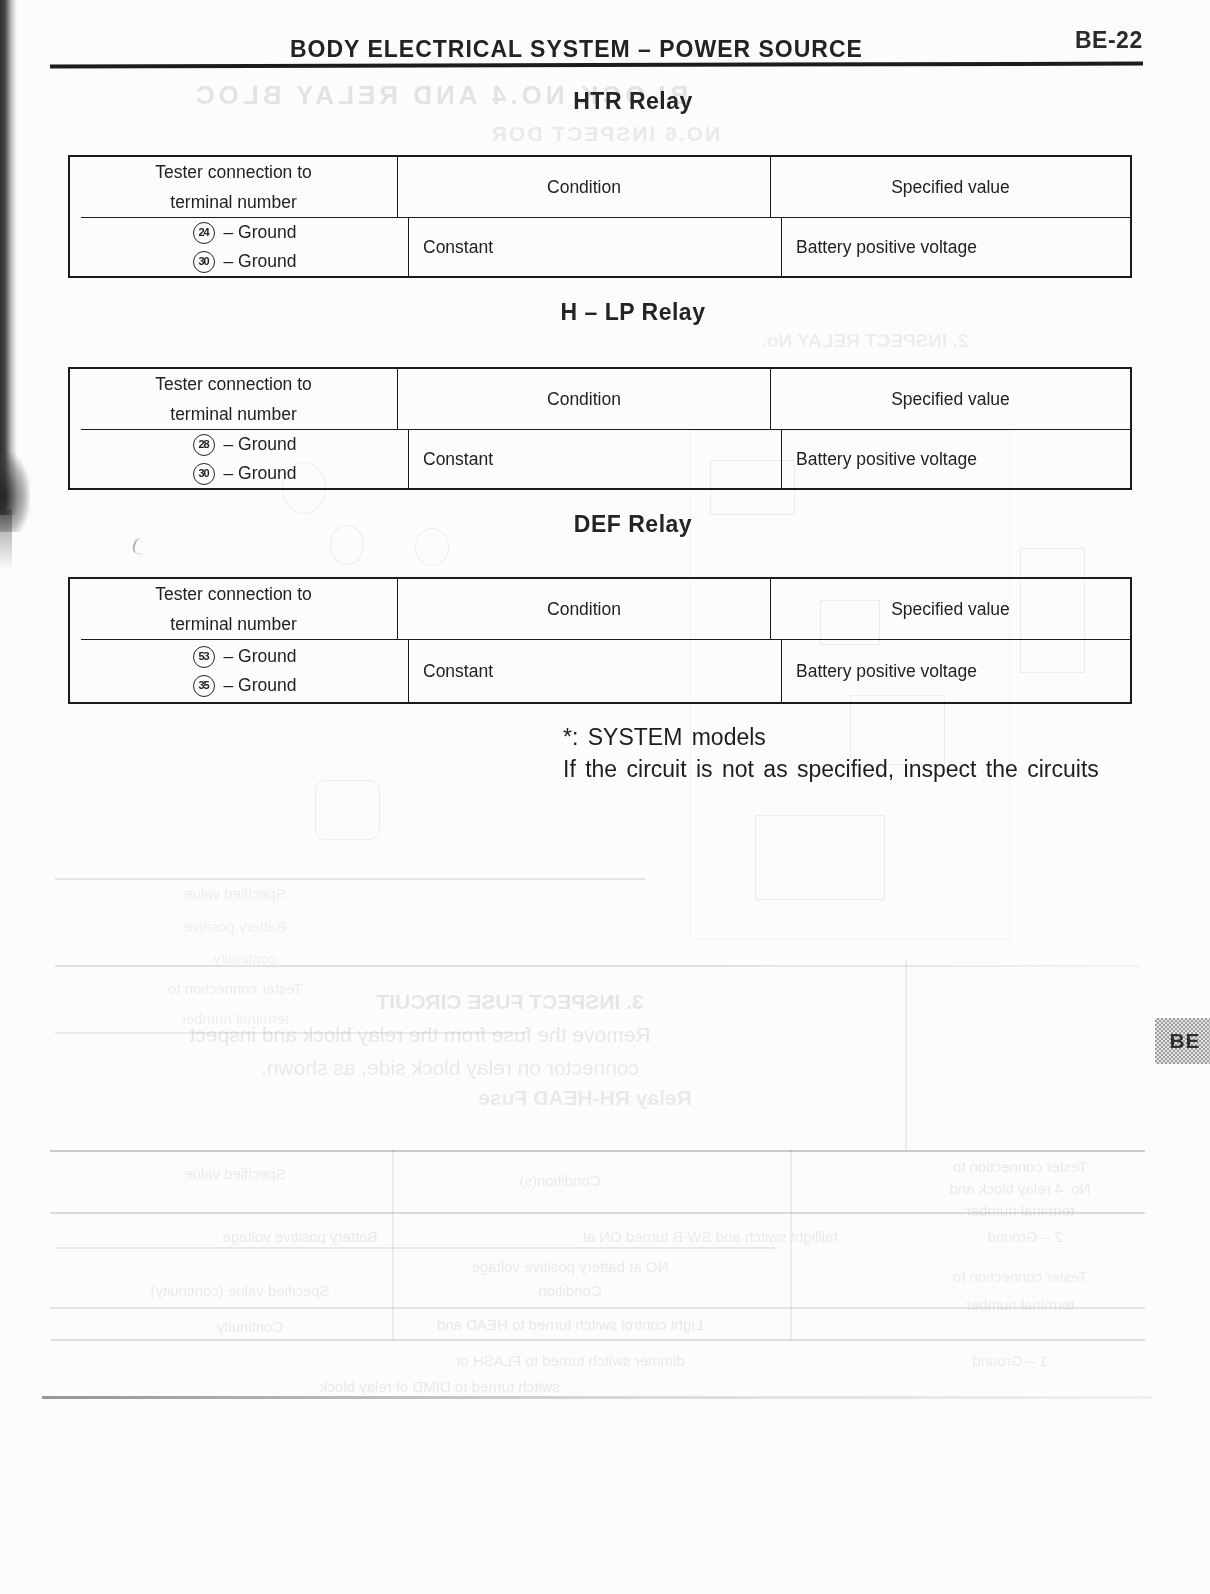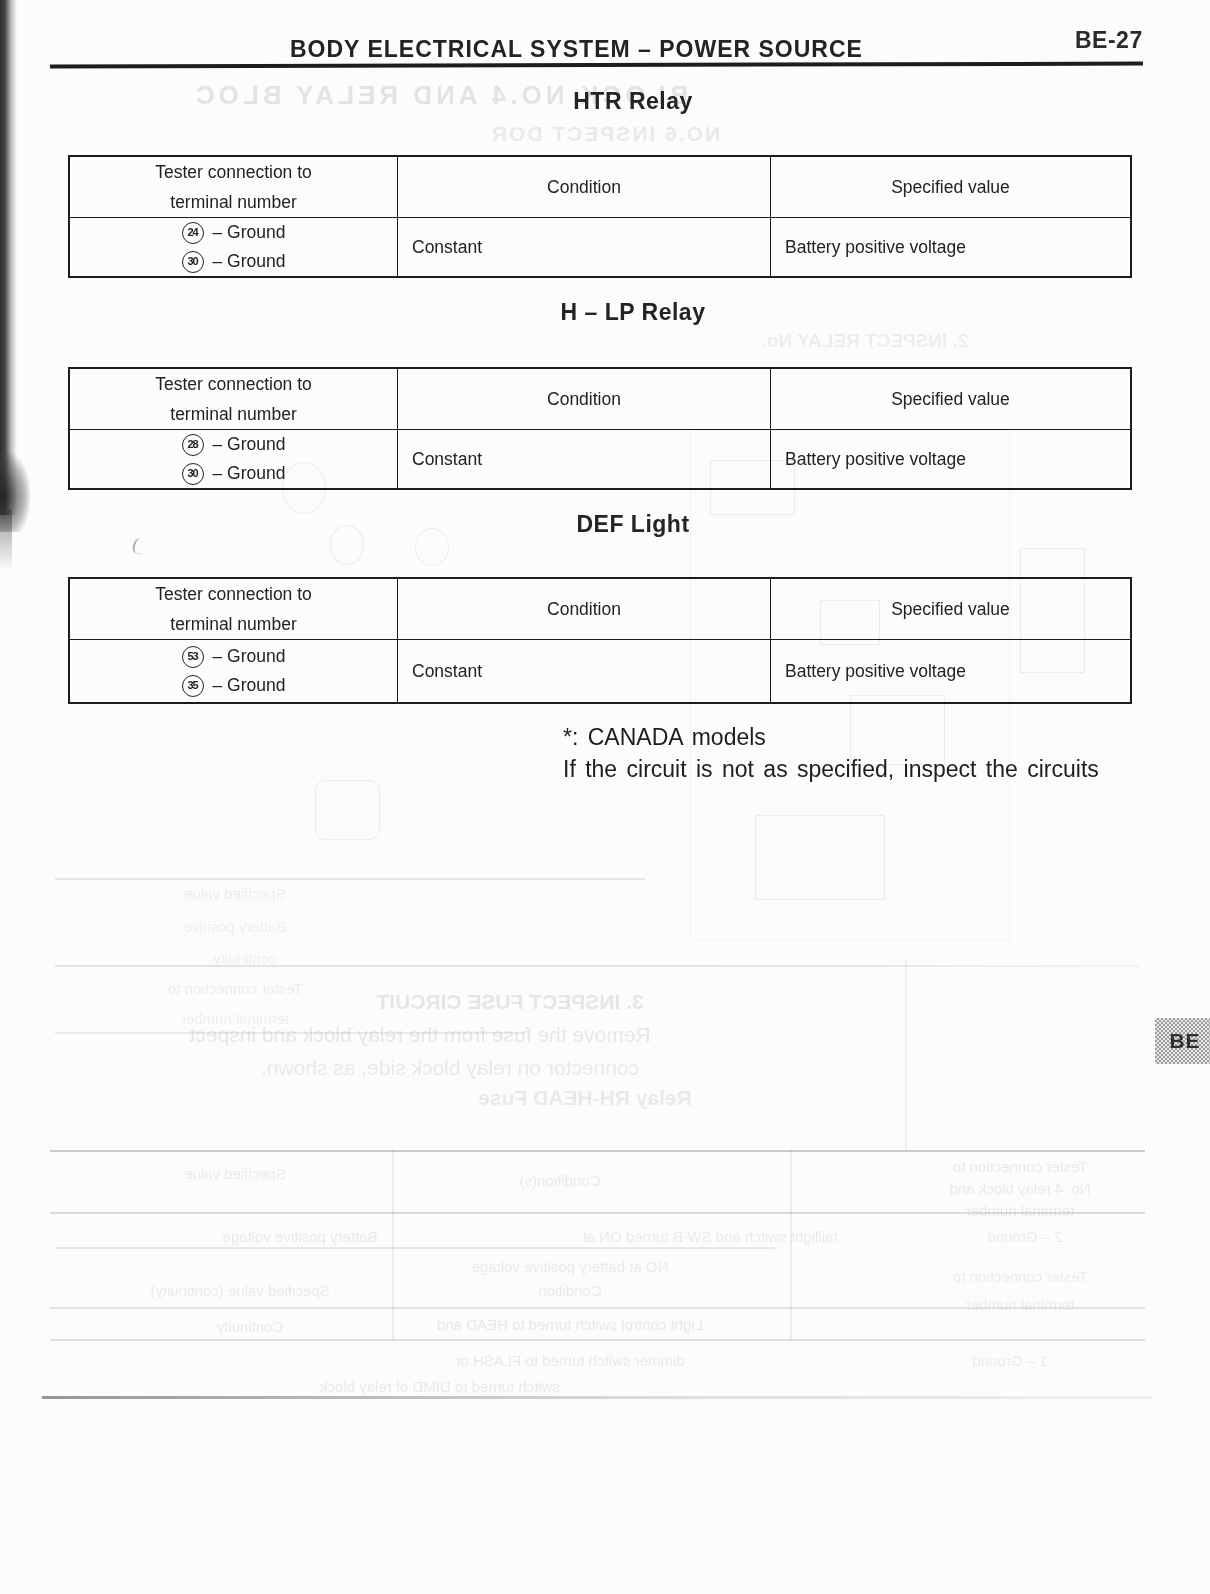--- a/index.html
+++ b/index.html
@@ -22,21 +22,21 @@
     font-size:23px;font-weight:bold;letter-spacing:1px;color:#232323;white-space:nowrap;}
   .page-number{left:1075px;top:27px;font-size:23px;font-weight:bold;color:#2a2a2a;letter-spacing:.5px;}
   .header-rule{left:50px;top:63px;width:1093px;height:3.5px;background:#1d1d1d;transform:rotate(-0.15deg);}
   
   .relay-heading{left:128px;width:1010px;text-align:center;font-size:23px;font-weight:bold;color:#242424;letter-spacing:.5px;}
   
   .vtable{left:68px;width:1064px;border:2.5px solid #1b1b1b;box-sizing:border-box;}
   .vrow{display:flex;}
   .vrow.data{border-top:1.8px solid #1b1b1b;}
   .vrow.hdr{height:60px;}
-  .vrow.data{height:58px;}
+  .vrow.data{height:58px;margin-left:11px;}
   .vrow.data.tall{height:62px;}
   .vc{box-sizing:border-box;display:flex;align-items:center;justify-content:center;font-size:17.5px;color:#222;}
   .vc1{width:327px;}
   .vc2{width:373px;border-left:1.8px solid #1b1b1b;}
   .vc3{flex:1;border-left:1.8px solid #1b1b1b;}
   .vc.left{justify-content:flex-start;padding-left:14px;}
   .hdr .vc1{flex-direction:column;gap:9px;}
   .terminals{flex-direction:column;gap:7px;justify-content:center;}
   .tline{display:flex;align-items:center;gap:9px;}
   .circ{width:20px;height:20px;border:1.7px solid #242424;border-radius:50%;
@@ -117,21 +117,21 @@
 <div class="fline" style="left:50px;top:1212px;width:1095px;opacity:.15;"></div>
 <div class="fline" style="left:55px;top:1247px;width:720px;opacity:.09;"></div>
 <div class="fline" style="left:50px;top:1307px;width:1095px;opacity:.11;"></div>
 <div class="fline" style="left:50px;top:1339px;width:1095px;opacity:.13;"></div>
 <div class="fline" style="left:42px;top:1396px;width:1110px;height:2.5px;background:linear-gradient(to right,rgba(25,25,25,.45),rgba(25,25,25,.14) 55%,rgba(25,25,25,.05));"></div>
 <div class="vline" style="left:392px;top:1150px;height:190px;opacity:.07;"></div>
 <div class="vline" style="left:790px;top:1150px;height:190px;opacity:.07;"></div>
 <div class="vline" style="left:905px;top:960px;height:190px;opacity:.07;"></div>
 
 <div class="abs page-title">BODY ELECTRICAL SYSTEM – POWER SOURCE</div>
-<div class="abs page-number">BE-27</div>
+<div class="abs page-number">BE-22</div>
 <div class="abs header-rule"></div>
 
 <div class="abs relay-heading" style="top:88px;">HTR Relay</div>
 <div class="abs vtable" style="top:155px;">
   <div class="vrow hdr">
     <div class="vc vc1">
       <span>Tester connection to</span>
       <span>terminal number</span>
     </div>
     <div class="vc vc2">Condition</div>
@@ -172,21 +172,21 @@
       <div class="tline">
         <span class="circ">30</span>
         <span>– Ground</span>
       </div>
     </div>
     <div class="vc vc2 left">Constant</div>
     <div class="vc vc3 left">Battery positive voltage</div>
   </div>
 </div>
 
-<div class="abs relay-heading" style="top:511px;">DEF Light</div>
+<div class="abs relay-heading" style="top:511px;">DEF Relay</div>
 <div class="abs vtable" style="top:577px;">
   <div class="vrow hdr">
     <div class="vc vc1">
       <span>Tester connection to</span>
       <span>terminal number</span>
     </div>
     <div class="vc vc2">Condition</div>
     <div class="vc vc3">Specified value</div>
   </div>
   <div class="vrow data tall">
@@ -199,17 +199,17 @@
         <span class="circ">35</span>
         <span>– Ground</span>
       </div>
     </div>
     <div class="vc vc2 left">Constant</div>
     <div class="vc vc3 left">Battery positive voltage</div>
   </div>
 </div>
 
 <div class="abs note">
-  <div>*: CANADA models</div>
+  <div>*: SYSTEM models</div>
   <div>If the circuit is not as specified, inspect the circuits</div>
 </div>
 
 <div class="abs be-tab">BE</div>
 
 </body></html>

